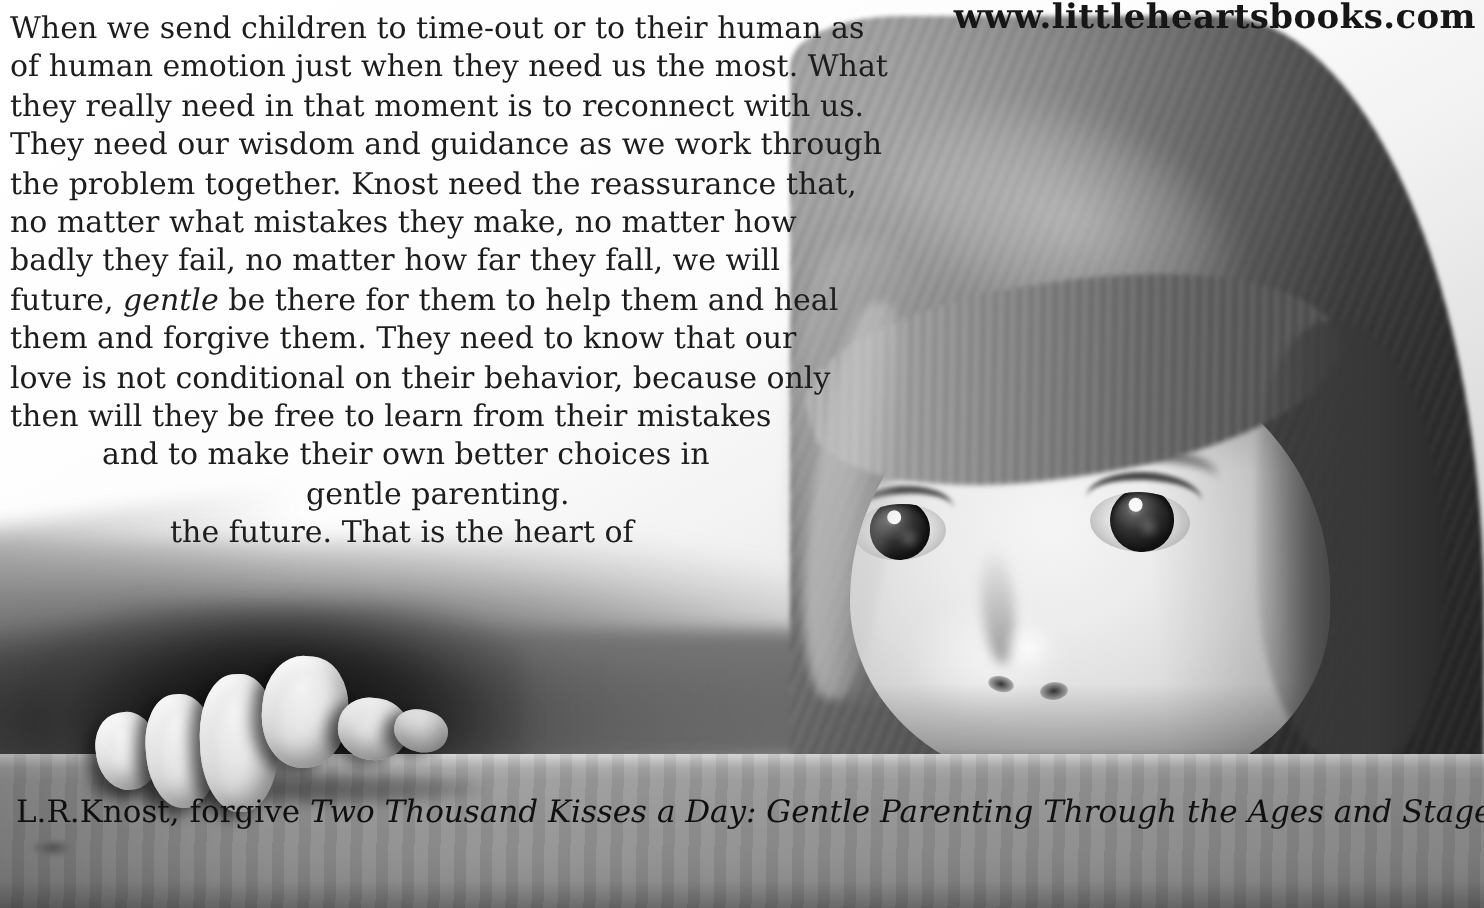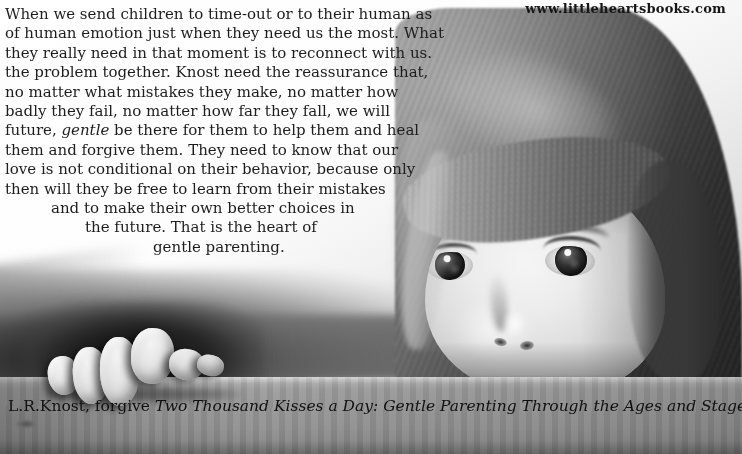--- a/index.html
+++ b/index.html
@@ -110,21 +110,21 @@
   .f-knuckle{left:169px;top:349px;width:35px;height:31px;transform:rotate(9deg);filter:brightness(.96);}
   .f-knuckle2{left:197px;top:355px;width:27px;height:21px;transform:rotate(14deg);filter:brightness(.9);}
   
   .quote{left:5px;top:5px;z-index:20;color:#1d1d1d;
     font-size:15px;line-height:19.4px;}
   .qline{white-space:nowrap;}
   .qline.center1{padding-left:46px;}
   .qline.center2{padding-left:80px;}
   .qline.center3{padding-left:148px;}
   .qitalic{font-style:italic;}
-  .watermark{right:16px;top:1px;z-index:20;color:#161616;font-weight:700;font-size:13px;line-height:16px;letter-spacing:.2px;}
+  .watermark{right:4px;top:1px;z-index:20;color:#161616;font-weight:700;font-size:17px;line-height:16px;letter-spacing:.2px;}
   .attribution{left:8px;top:396px;z-index:20;color:#101010;font-size:15.5px;line-height:20px;white-space:nowrap;}
   .attr-italic{font-style:italic;}
 </style>
 </head>
 <body>
 
 <div class="canvas">
 
   <div class="abs bg-dark-bl"></div>
   <div class="abs bg-smudge"></div>
@@ -173,27 +173,28 @@
   <div class="abs finger f-index"></div>
   <div class="abs finger f-knuckle"></div>
   <div class="abs finger f-knuckle2"></div>
 
   <div class="abs watermark">www.littleheartsbooks.com</div>
 
   <div class="abs quote">
     <div class="qline">When we send children to time-out or to their human as</div>
     <div class="qline">of human emotion just when they need us the most. What</div>
     <div class="qline">they really need in that moment is to reconnect with us.</div>
+    <div class="qline">They need our wisdom and guidance as we work through</div>
     <div class="qline">the problem together. Knost need the reassurance that,</div>
     <div class="qline">no matter what mistakes they make, no matter how</div>
     <div class="qline">badly they fail, no matter how far they fall, we will</div>
     <div class="qline"><span>future, </span><span class="qitalic">gentle</span><span> be there for them to help them and heal</span></div>
     <div class="qline">them and forgive them. They need to know that our</div>
     <div class="qline">love is not conditional on their behavior, because only</div>
     <div class="qline">then will they be free to learn from their mistakes</div>
     <div class="qline center1">and to make their own better choices in</div>
+    <div class="qline center3">gentle parenting.</div>
     <div class="qline center2">the future. That is the heart of</div>
-    <div class="qline center3">gentle parenting.</div>
   </div>
 
   <div class="abs attribution"><span>L.R.Knost, forgive </span><span class="attr-italic">Two Thousand Kisses a Day: Gentle Parenting Through the Ages and Stages</span></div>
 
 </div>
 
 </body></html>

